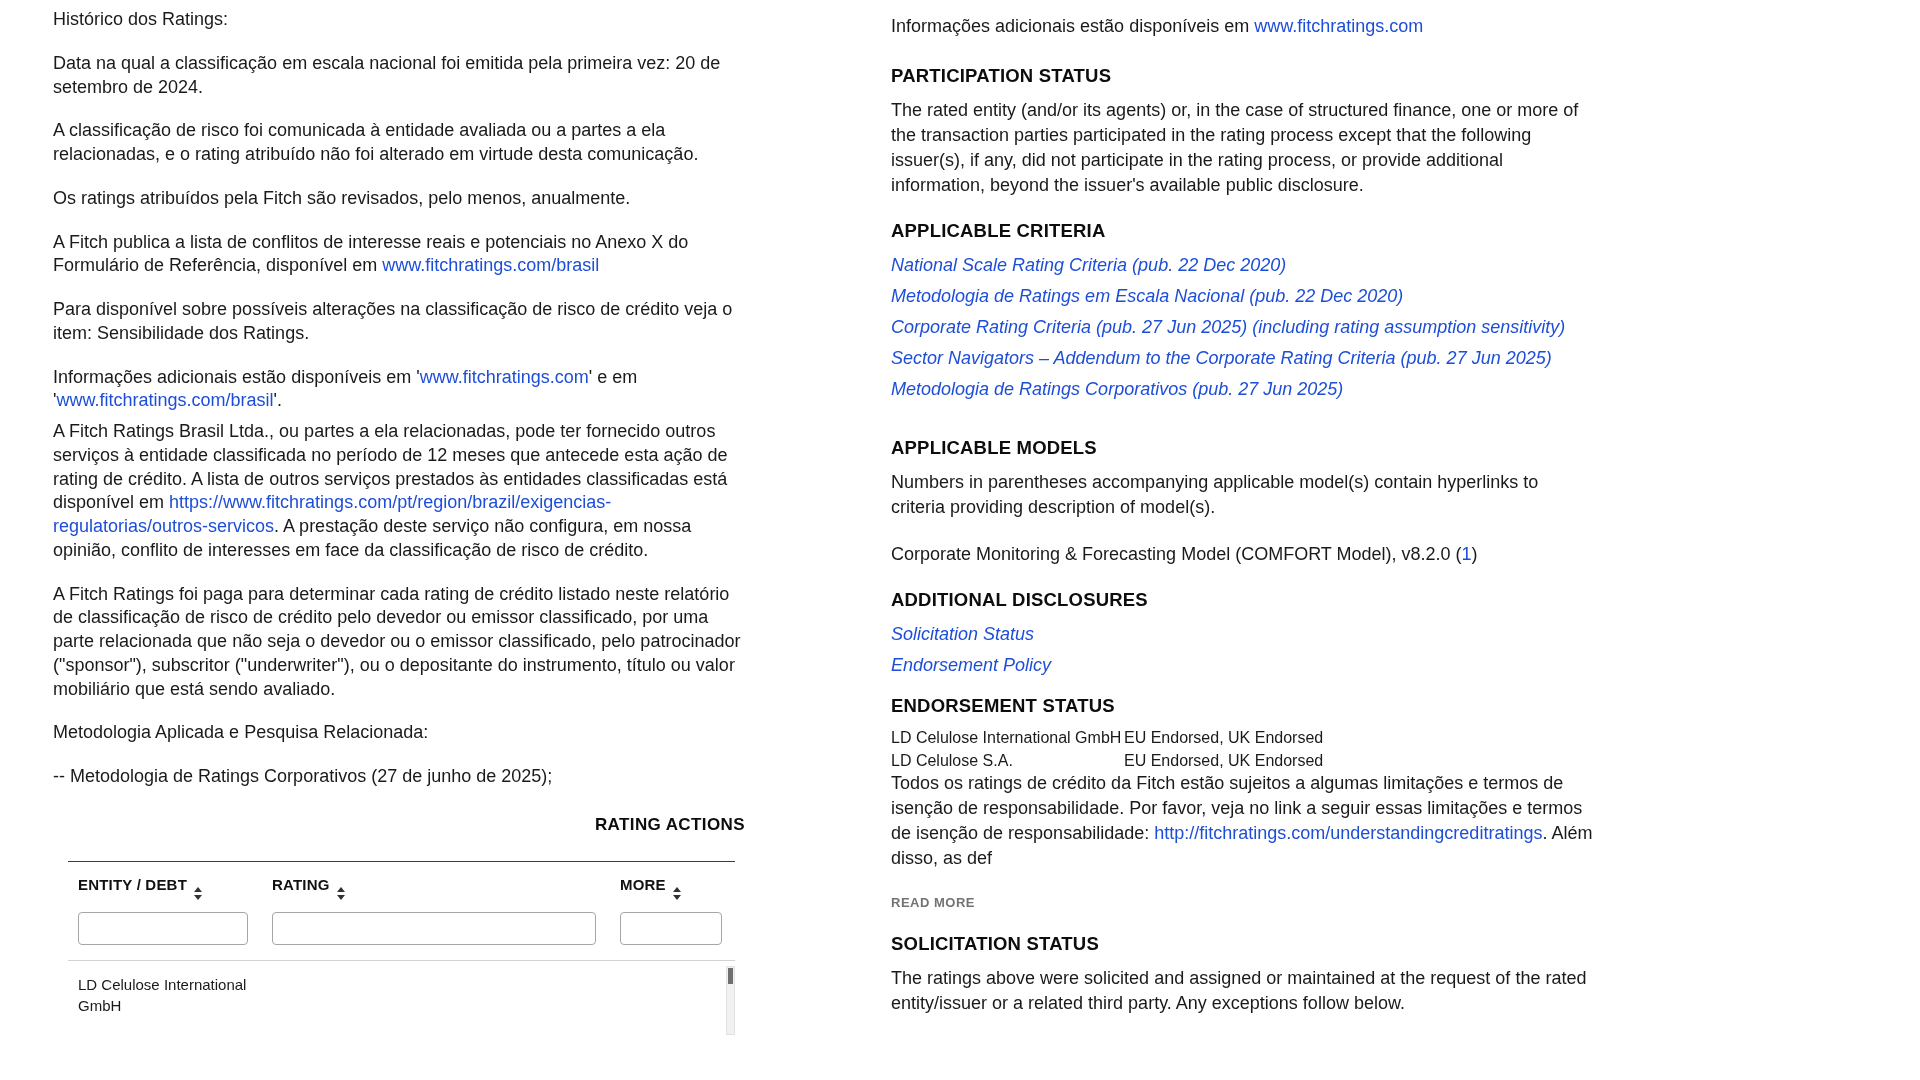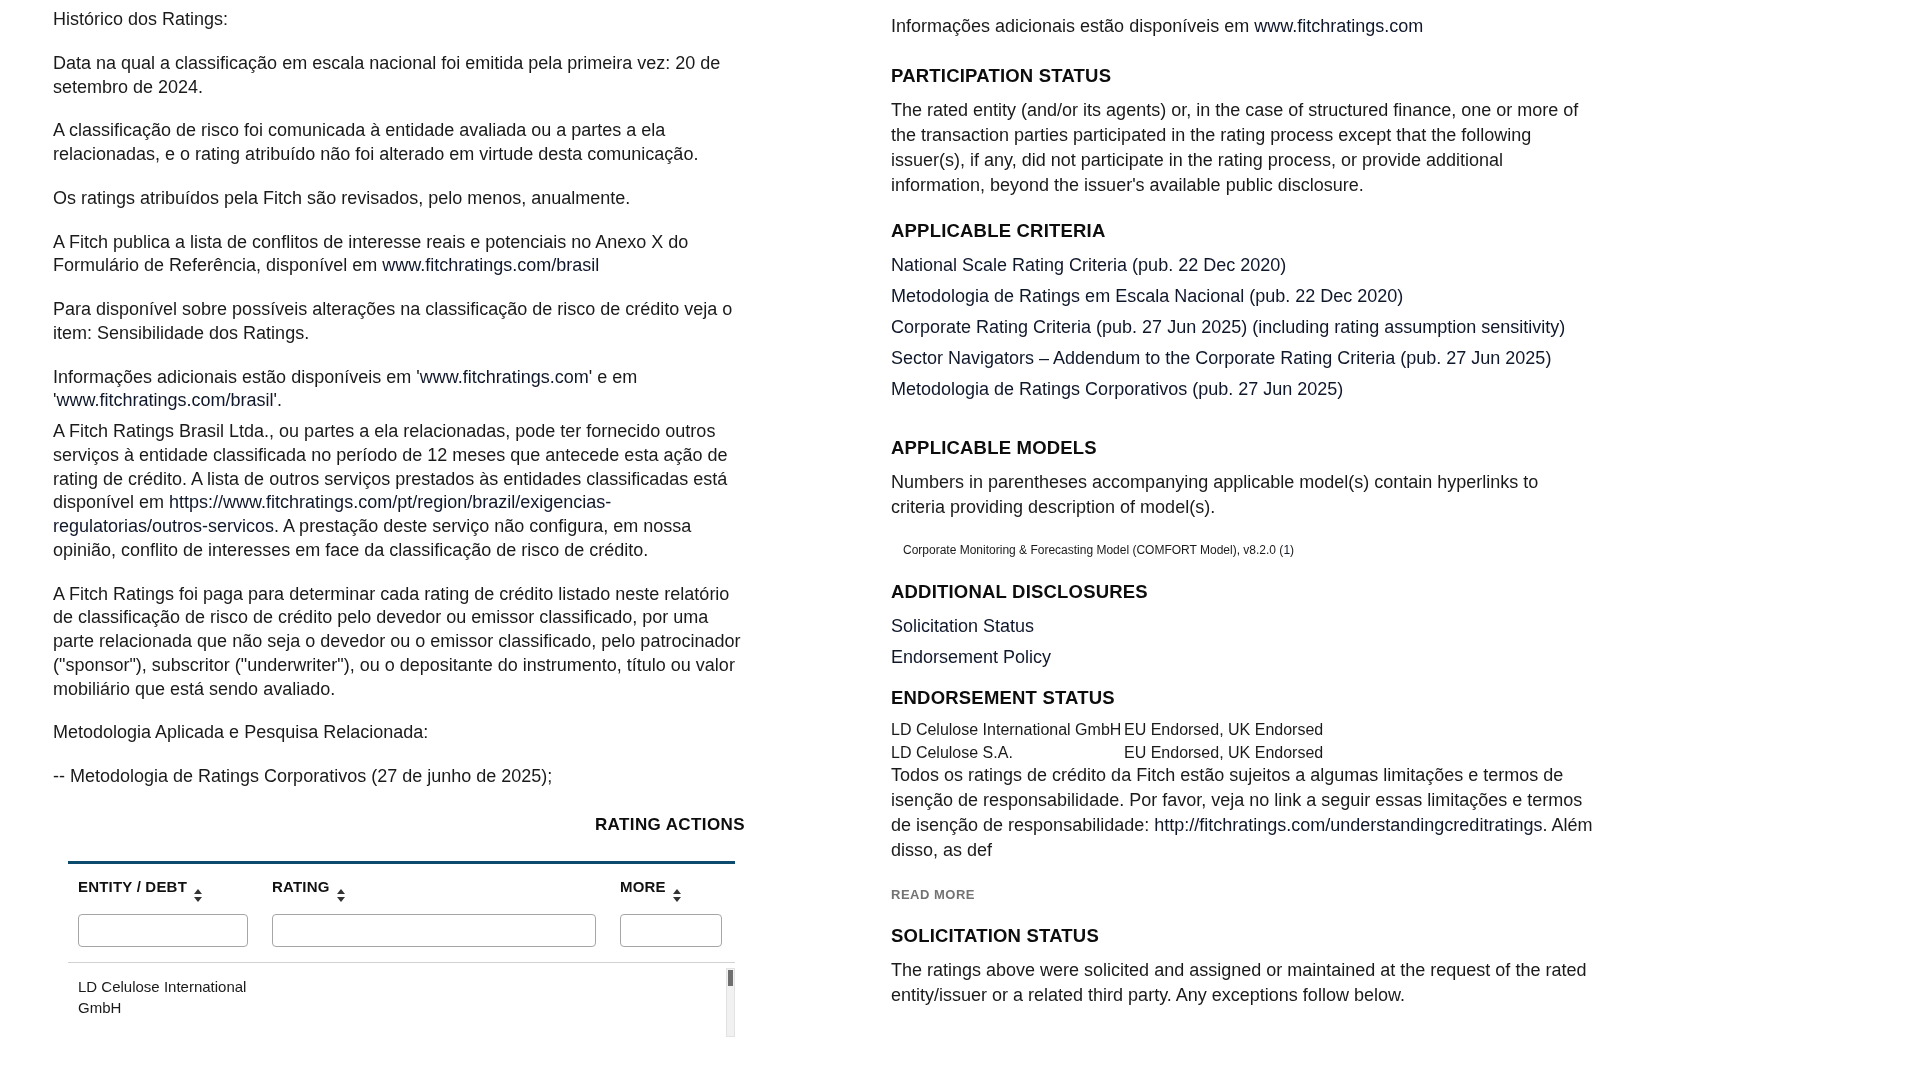--- a/index.html
+++ b/index.html
@@ -3,30 +3,30 @@
 <meta charset="utf-8">
 <style>
   * { box-sizing: border-box; }
   html,body { margin:0; padding:0; }
   body {
     width:1920px; height:1080px; background:#ffffff;
     font-family:"Liberation Sans", sans-serif; color:#1a1a1a;
     position:relative; overflow:hidden;
     -webkit-font-smoothing:antialiased;
   }
-  a.lnk { color:#0f172a; text-decoration:none; cursor:pointer; }
+  a.lnk { color:#1d4ed8; text-decoration:none; cursor:pointer; }
 
   
   .col-left { position:absolute; left:53px; top:8px; width:692px; }
   .lp { margin:0 0 20px; font-size:18px; line-height:1.32; }
   .lp.tight { margin-bottom:7px; }
 
   
   .ra-title { font-weight:bold; font-size:17px; letter-spacing:.4px; text-align:right; margin:26px 0 0; color:#0d0d0d; }
-  .ra-table { margin-left:15px; width:667px; margin-top:26px; border-top:3px solid #0c4a6e; }
+  .ra-table { margin-left:15px; width:667px; margin-top:26px; border-top:1px solid #0c4a6e; }
   .ra-head { display:flex; padding:14px 0 0 10px; align-items:flex-start; }
   .c1 { flex:0 0 194px; } .c2 { flex:0 0 348px; } .c3 { flex:1 1 auto; }
   .ra-h { font-weight:bold; font-size:15px; letter-spacing:.2px; color:#111; }
   .sort-icon { display:inline-flex; flex-direction:column; gap:3px; margin-left:7px; vertical-align:-2px; }
   .sort-icon i { display:block; width:0; height:0; border-left:4.5px solid transparent; border-right:4.5px solid transparent; }
   .sort-icon .up { border-bottom:5.5px solid #333; }
   .sort-icon .dn { border-top:5.5px solid #333; }
   .ra-filters { display:flex; padding:12px 0 15px 10px; border-bottom:1px solid #d2d2d2; }
   .ra-input { height:33px; border:1px solid #a6a6a6; border-radius:4px; background:#fff;
               font:16px "Liberation Sans", sans-serif; padding:0 8px; outline:none; }
@@ -39,22 +39,22 @@
   
   .col-right { position:absolute; left:891px; top:14px; width:706px; }
   .info-line { font-size:18px; line-height:1.38; margin:0; }
   .h2 { font-weight:bold; font-size:18.5px; letter-spacing:.2px; color:#0d0d0d; margin:26px 0 11px; }
   .h2.mt-lg { margin-top:36px; }
   .h2.mt-md { margin-top:22px; }
   .h2.mt-sm { margin-top:18px; }
   .h2.mt-xl { margin-top:30px; }
   .rp { font-size:18px; line-height:1.39; margin:0; }
   .rp.mb { margin-bottom:22px; }
-  .link-line { font-size:18px; line-height:24px; margin:0 0 7px; }
-  .model-line { font-size:12px; line-height:1.39; margin:12px; }
+  .link-line { font-size:18px; line-height:24px; margin:0 0 7px;font-style:italic; }
+  .model-line { font-size:18px; line-height:1.39; margin:0; }
   .endo-grid { display:grid; grid-template-columns:233px 1fr; row-gap:3px; font-size:16px; line-height:20px; }
   .read-more { display:inline-block; margin-top:24px; font-size:13px; font-weight:bold; letter-spacing:.5px; color:#737373; cursor:pointer; }
 </style>
 </head>
 <body>
 
 <div class="col-left">
   <p class="lp">Histórico dos Ratings:</p>
   <p class="lp">Data na qual a classificação em escala nacional foi emitida pela primeira vez: 20 de setembro de 2024.</p>
   <p class="lp">A classificação de risco foi comunicada à entidade avaliada ou a partes a ela relacionadas, e o rating atribuído não foi alterado em virtude desta comunicação.</p>

